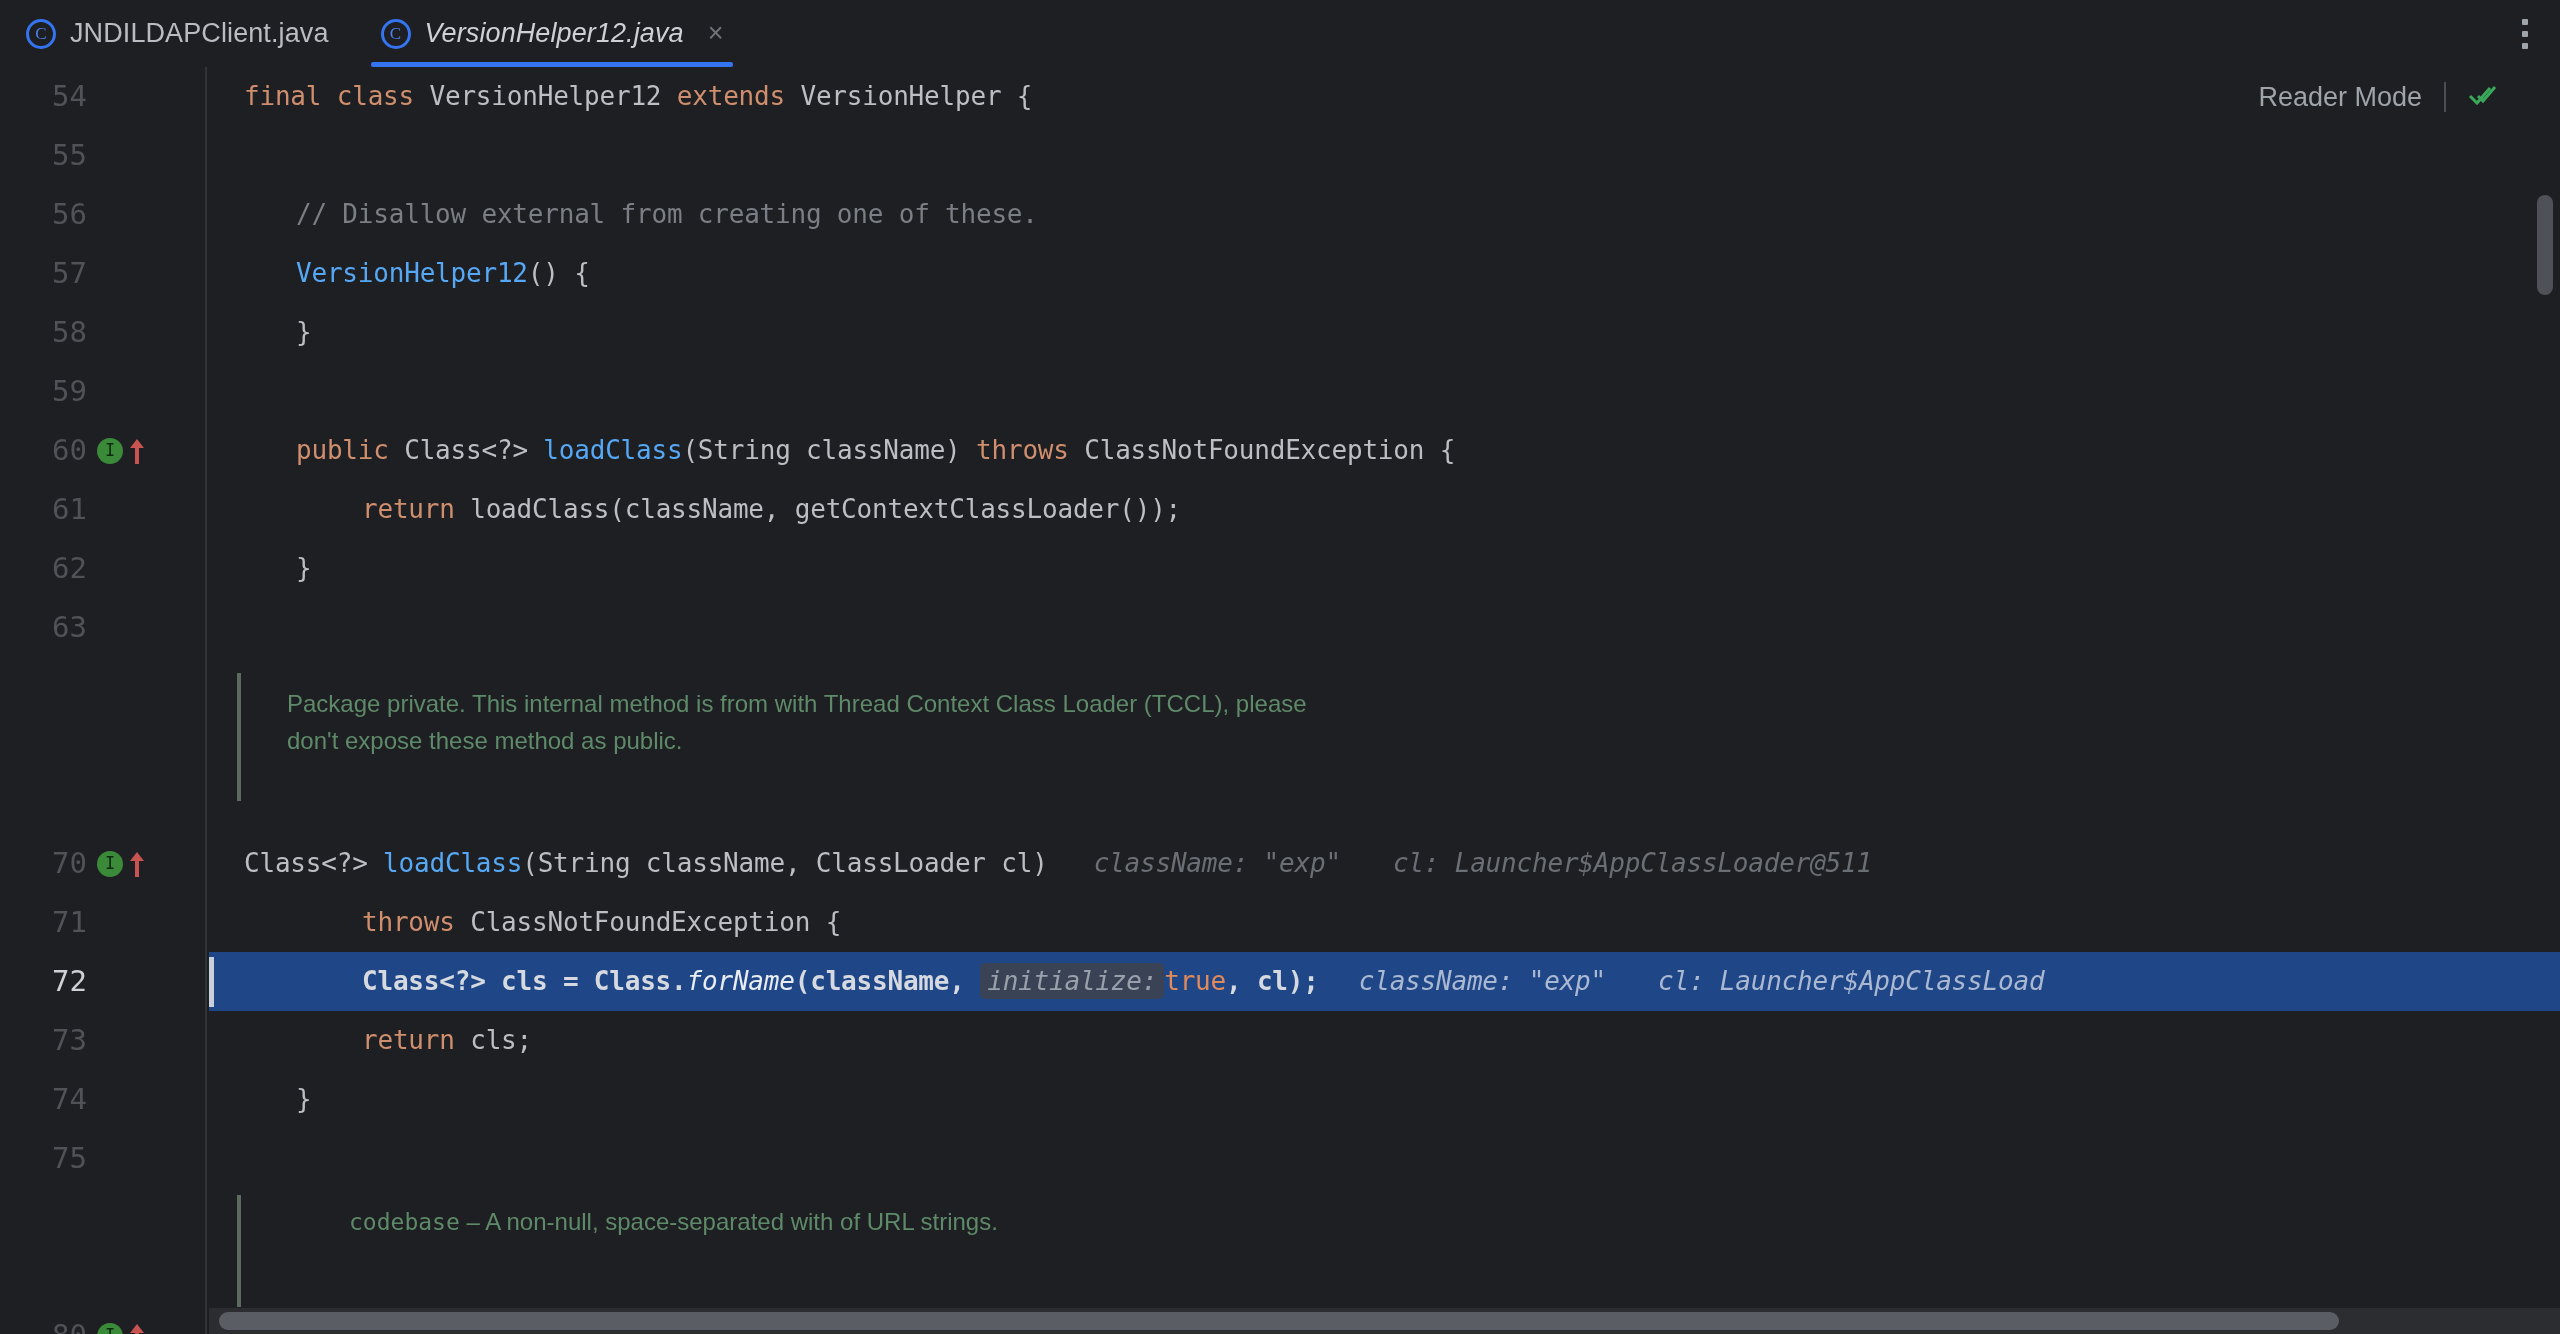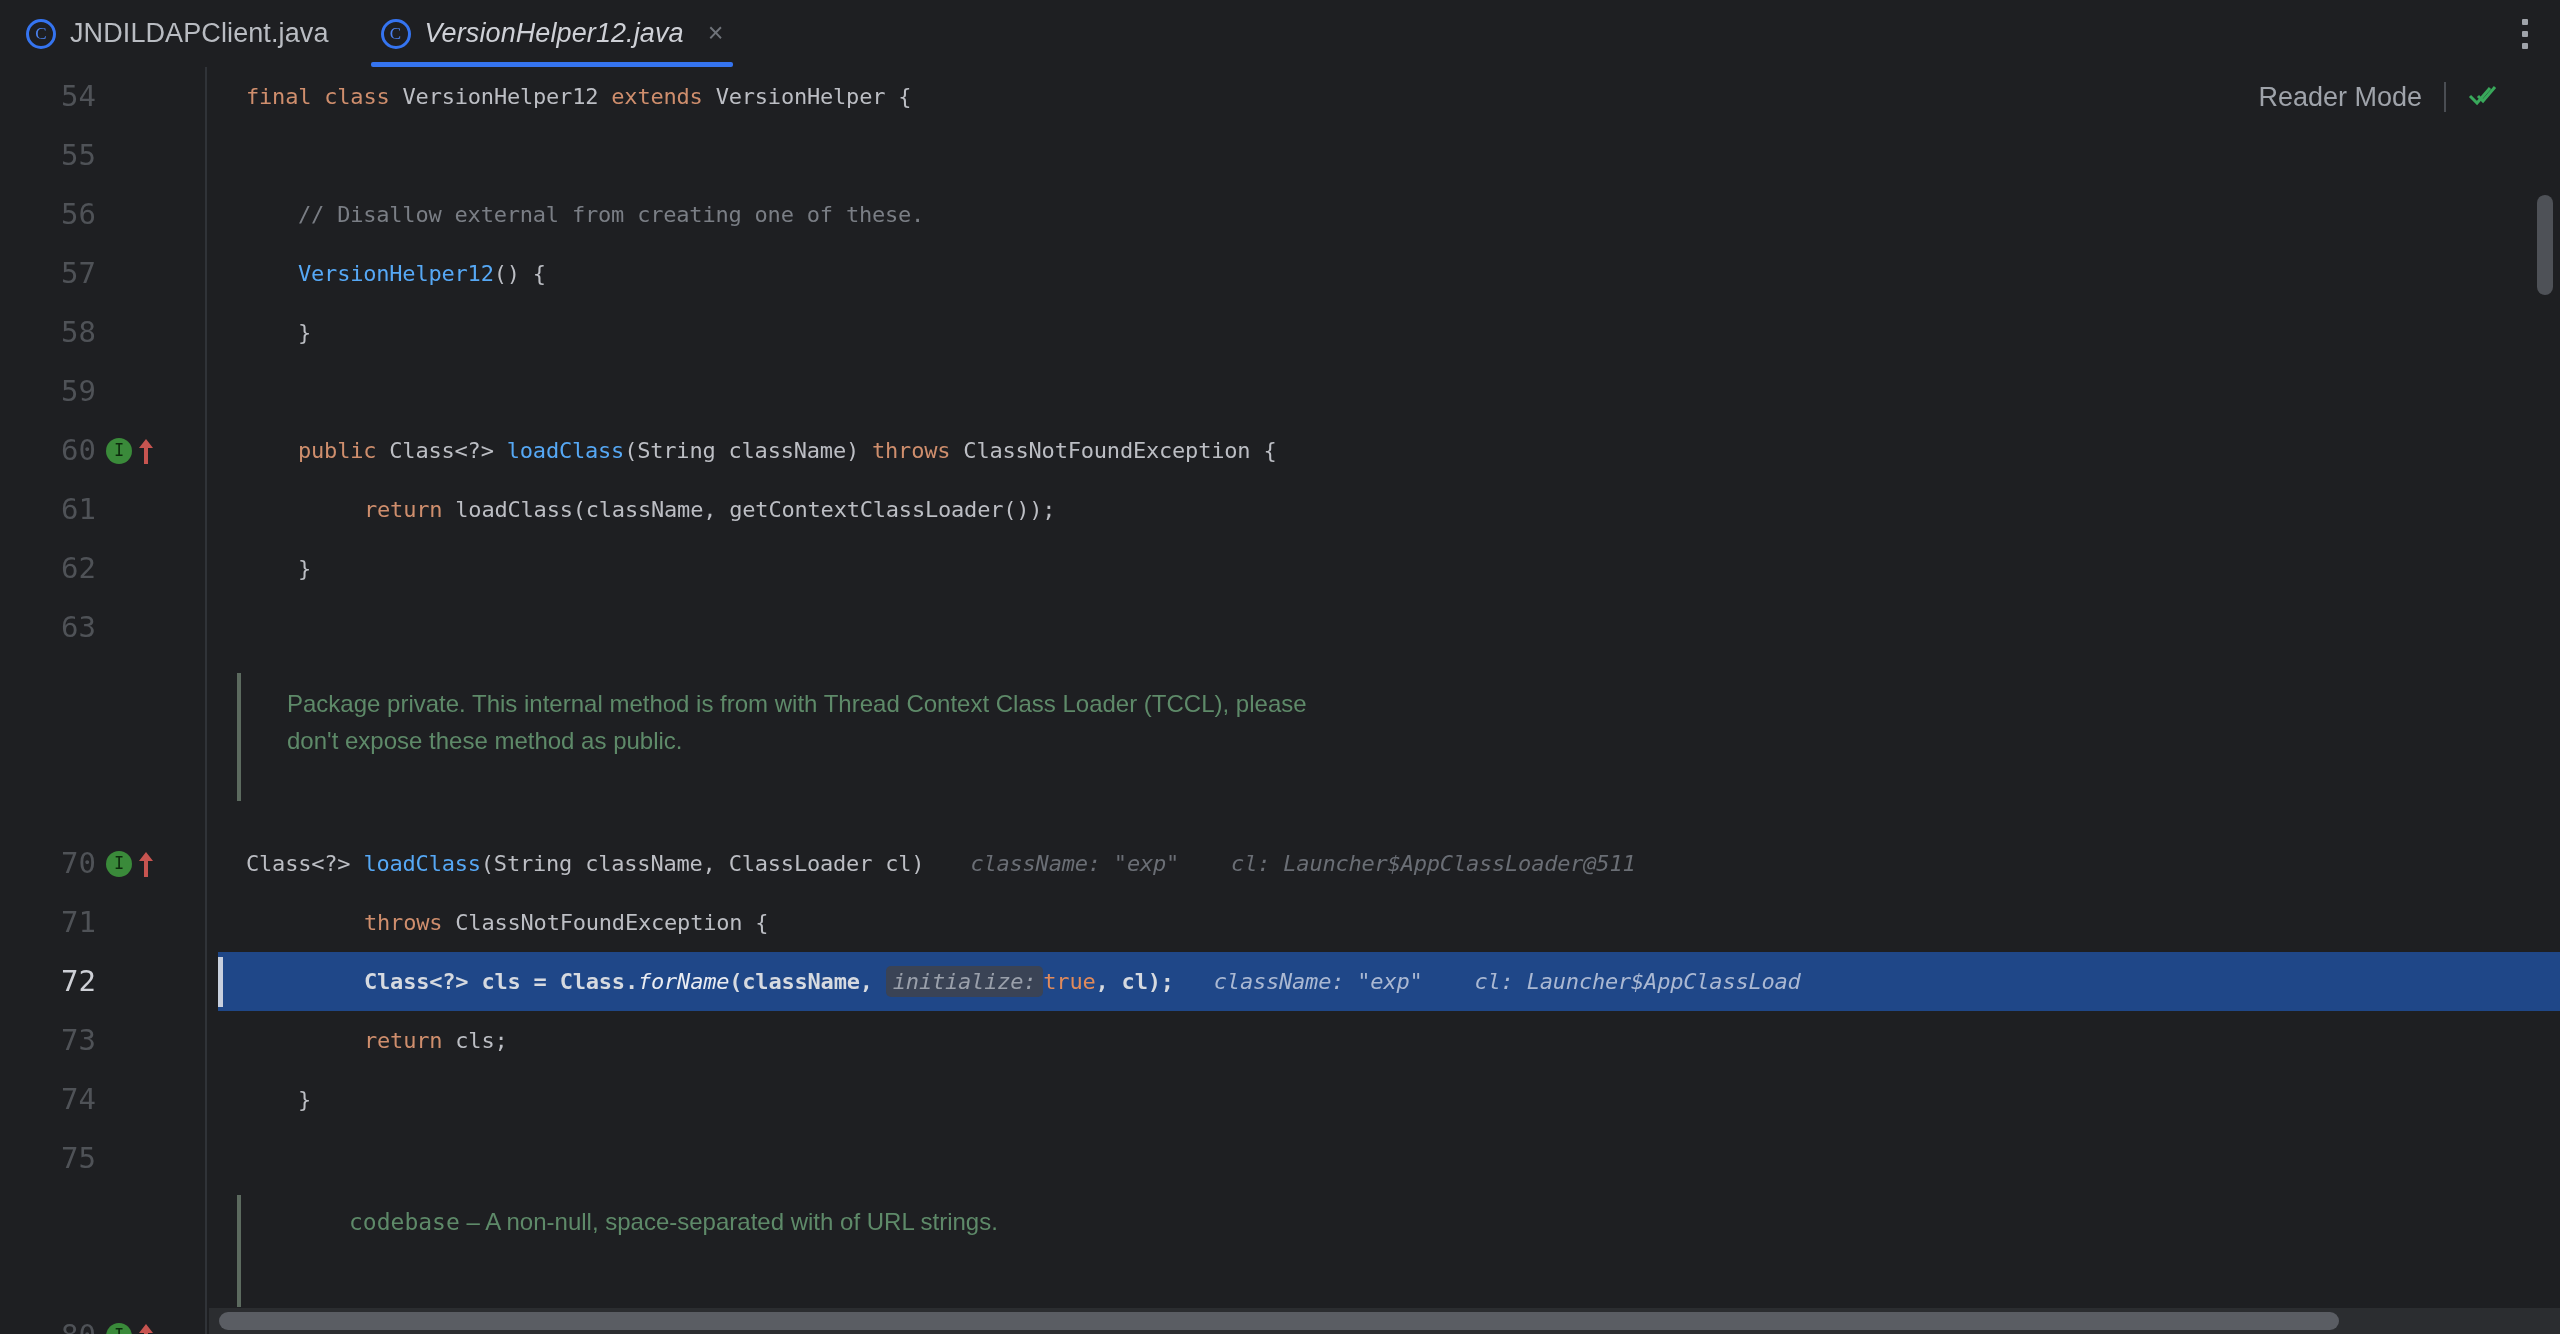--- a/index.html
+++ b/index.html
@@ -119,21 +119,20 @@
     background: #1e1f22;
   }
 
   .row {
     position: absolute;
     left: 0;
     width: 100%;
     height: 59px;
     line-height: 59px;
     white-space: nowrap;
-    margin-left: 9px;
   }
 
   
   .lnum {
     position: absolute;
     right: 118px;
     width: 90px;
     text-align: right;
     font-family: "DejaVu Sans Mono", monospace;
     font-size: 29px;
@@ -160,24 +159,24 @@
     font-size: 17px;
     color: #0d2a0d;
     font-family: "DejaVu Sans Mono", monospace;
     flex: none;
   }
   .up-arrow { flex: none; }
 
   
   .ln {
     position: absolute;
-    left: 0;
+    left: 7px;
     padding-left: 28px;
     font-family: "DejaVu Sans Mono", monospace;
-    font-size: 22px;
+    font-size: 26px;
     color: #bcbec4;
     letter-spacing: -0.2px;
   }
 
   .k   { color: #cf8e6d; }              
   .t   { color: #bcbec4; }              
   .m   { color: #56a8f5; }              
   .mi  { color: #56a8f5; font-style: italic; text-align: right; }
   .cm  { color: #7a7e85; }              
   .hint{ color: #6a6e75; font-style: italic; }

